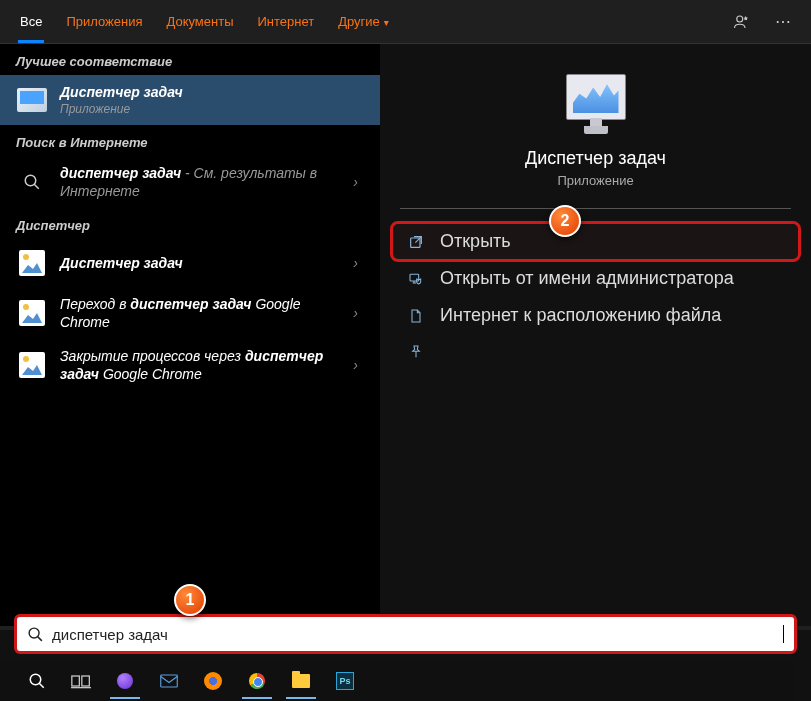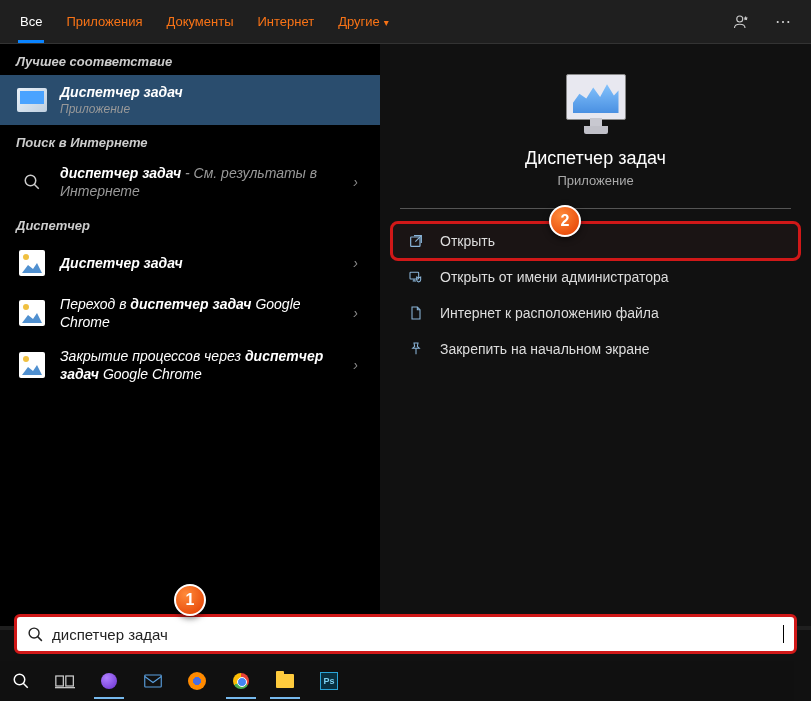--- a/index.html
+++ b/index.html
@@ -39,34 +39,34 @@
 .preview-monitor { width: 72px; height: 60px; position: relative; }
 .preview-screen { width: 60px; height: 46px; background: #e8e8f0; border: 1px solid #888; border-radius: 2px; position: absolute; top: 0; left: 6px; }
 .preview-screen::after { content:''; position:absolute; top:6px; left:6px; right:6px; bottom:6px; background: linear-gradient(180deg,#8ac8ff,#4a90e2); clip-path: polygon(0 70%, 15% 40%, 30% 55%, 45% 20%, 60% 50%, 75% 10%, 90% 45%, 100% 30%, 100% 100%, 0 100%); }
 .preview-base { position: absolute; bottom: 0; left: 24px; width: 24px; height: 8px; background: #c0c0c8; border-radius: 0 0 2px 2px; }
 .preview-stand { position: absolute; bottom: 6px; left: 30px; width: 12px; height: 10px; background: #c8c8d0; }
 
 .preview-title { color: #fff; font-size: 18px; text-align: center; }
 .preview-sub { color: #aaa; font-size: 13px; text-align: center; margin-top: 4px; margin-bottom: 20px; }
 .divider { height: 1px; background: #555; margin: 0 20px 14px; }
 
-.action { display: flex; align-items: center; padding: 8px 26px; cursor: pointer; color: #ddd; font-size: 14px; }
+.action { display: flex; align-items: center; padding: 8px 26px; cursor: pointer; color: #ddd; font-size: 18px; }
 .action-icon { width: 20px; height: 20px; margin-right: 14px; display: flex; align-items: center; justify-content: center; color: #8ab4d8; font-size: 15px; flex-shrink:0; }
 .action.highlighted { outline: 3px solid #d01818; outline-offset: -1px; border-radius: 6px; background: rgba(80,40,40,.15); margin: 0 12px; padding-left: 14px; }
 
 .callout { position: absolute; width: 32px; height: 32px; border-radius: 50%; background: radial-gradient(circle at 35% 30%, #ff8a3a, #e23c00); border: 2px solid #fff; box-shadow: 0 2px 6px rgba(0,0,0,.6); display: flex; align-items: center; justify-content: center; color: #fff; font-weight: 700; font-size: 16px; z-index: 50; }
 
 .search-bar-wrap { position: absolute; left: 14px; right: 14px; bottom: 47px; }
 .search-bar { display: flex; align-items: center; height: 40px; background: #fff; border: 3px solid #d01818; border-radius: 6px; padding: 0 10px; }
 .search-bar .glass { color: #333; font-size: 18px; margin-right: 8px; }
 .search-bar input { border: none; outline: none; flex: 1; font-size: 15px; color: #222; background: transparent; }
 .search-bar .cursor { width: 1px; height: 18px; background: #000; animation: blink 1s infinite; }
 @keyframes blink { 50% { opacity: 0; } }
 
-.taskbar { position: absolute; left: 0; right: 17px; bottom: 0; height: 40px; background: #101010; display: flex; align-items: center; padding: 0 0; gap: 2px; }
+.taskbar { position: absolute; left: 0; right: 17px; bottom: 0; height: 40px; background: #101010; display: flex; align-items: center; padding: 0 16px; gap: 2px; }
 .tbtn { width: 42px; height: 36px; display: flex; align-items: center; justify-content: center; color: #ccc; font-size: 16px; cursor: pointer; position: relative; }
 .tbtn.active::after { content:''; position:absolute; bottom:0; left:6px; right:6px; height:2px; background:#76b9ed; }
 .yandex-dot { width: 16px; height: 16px; border-radius: 50%; background: radial-gradient(circle at 35% 30%, #b080ff, #6a30d0); }
 .firefox-ico { width:18px; height:18px; border-radius:50%; background: radial-gradient(circle, #4a6ee0 30%, #ff8a00 30%); }
 .chrome-ico { width:16px; height:16px; border-radius:50%; background: conic-gradient(#ea4335 0 120deg,#4caf50 120deg 240deg,#fbbc05 240deg 360deg); position:relative; }
 .chrome-ico::after{content:'';position:absolute;top:4px;left:4px;width:8px;height:8px;border-radius:50%;background:#4285f4;border:1px solid #fff;}
 .folder-ico { width:18px; height:14px; background:#ffcb3d; border-radius:1px; position:relative; }
 .folder-ico::before{content:'';position:absolute;top:-3px;left:0;width:8px;height:4px;background:#ffcb3d;border-radius:1px 1px 0 0;}
 .ps-ico { width:18px; height:18px; background:#083040; border:1px solid #2aa5d8; color:#7cd0f0; font-size:9px; font-weight:700; display:flex; align-items:center; justify-content:center; }
 
@@ -199,21 +199,20 @@
           </span>
           <span>Интернет к расположению файла</span>
         </div>
         <div class="action">
           <span class="action-icon">
             <svg width="16" height="16" viewBox="0 0 24 24" fill="none" stroke="#8ab4d8" stroke-width="1.6">
                 <path d="M9 3h6l-1 5 3 3H7l3-3z"></path>
                 <line x1="12" y1="11" x2="12" y2="20"></line>
               </svg>
           </span>
-          <span>Закрепить на начальном экране</span>
         </div>
       </div>
     </div>
   </div>
 </div>
 
 <div class="search-bar-wrap">
   <div class="callout" style="top:-30px; left:160px;">1</div>
   <div class="search-bar">
     <span class="glass">

